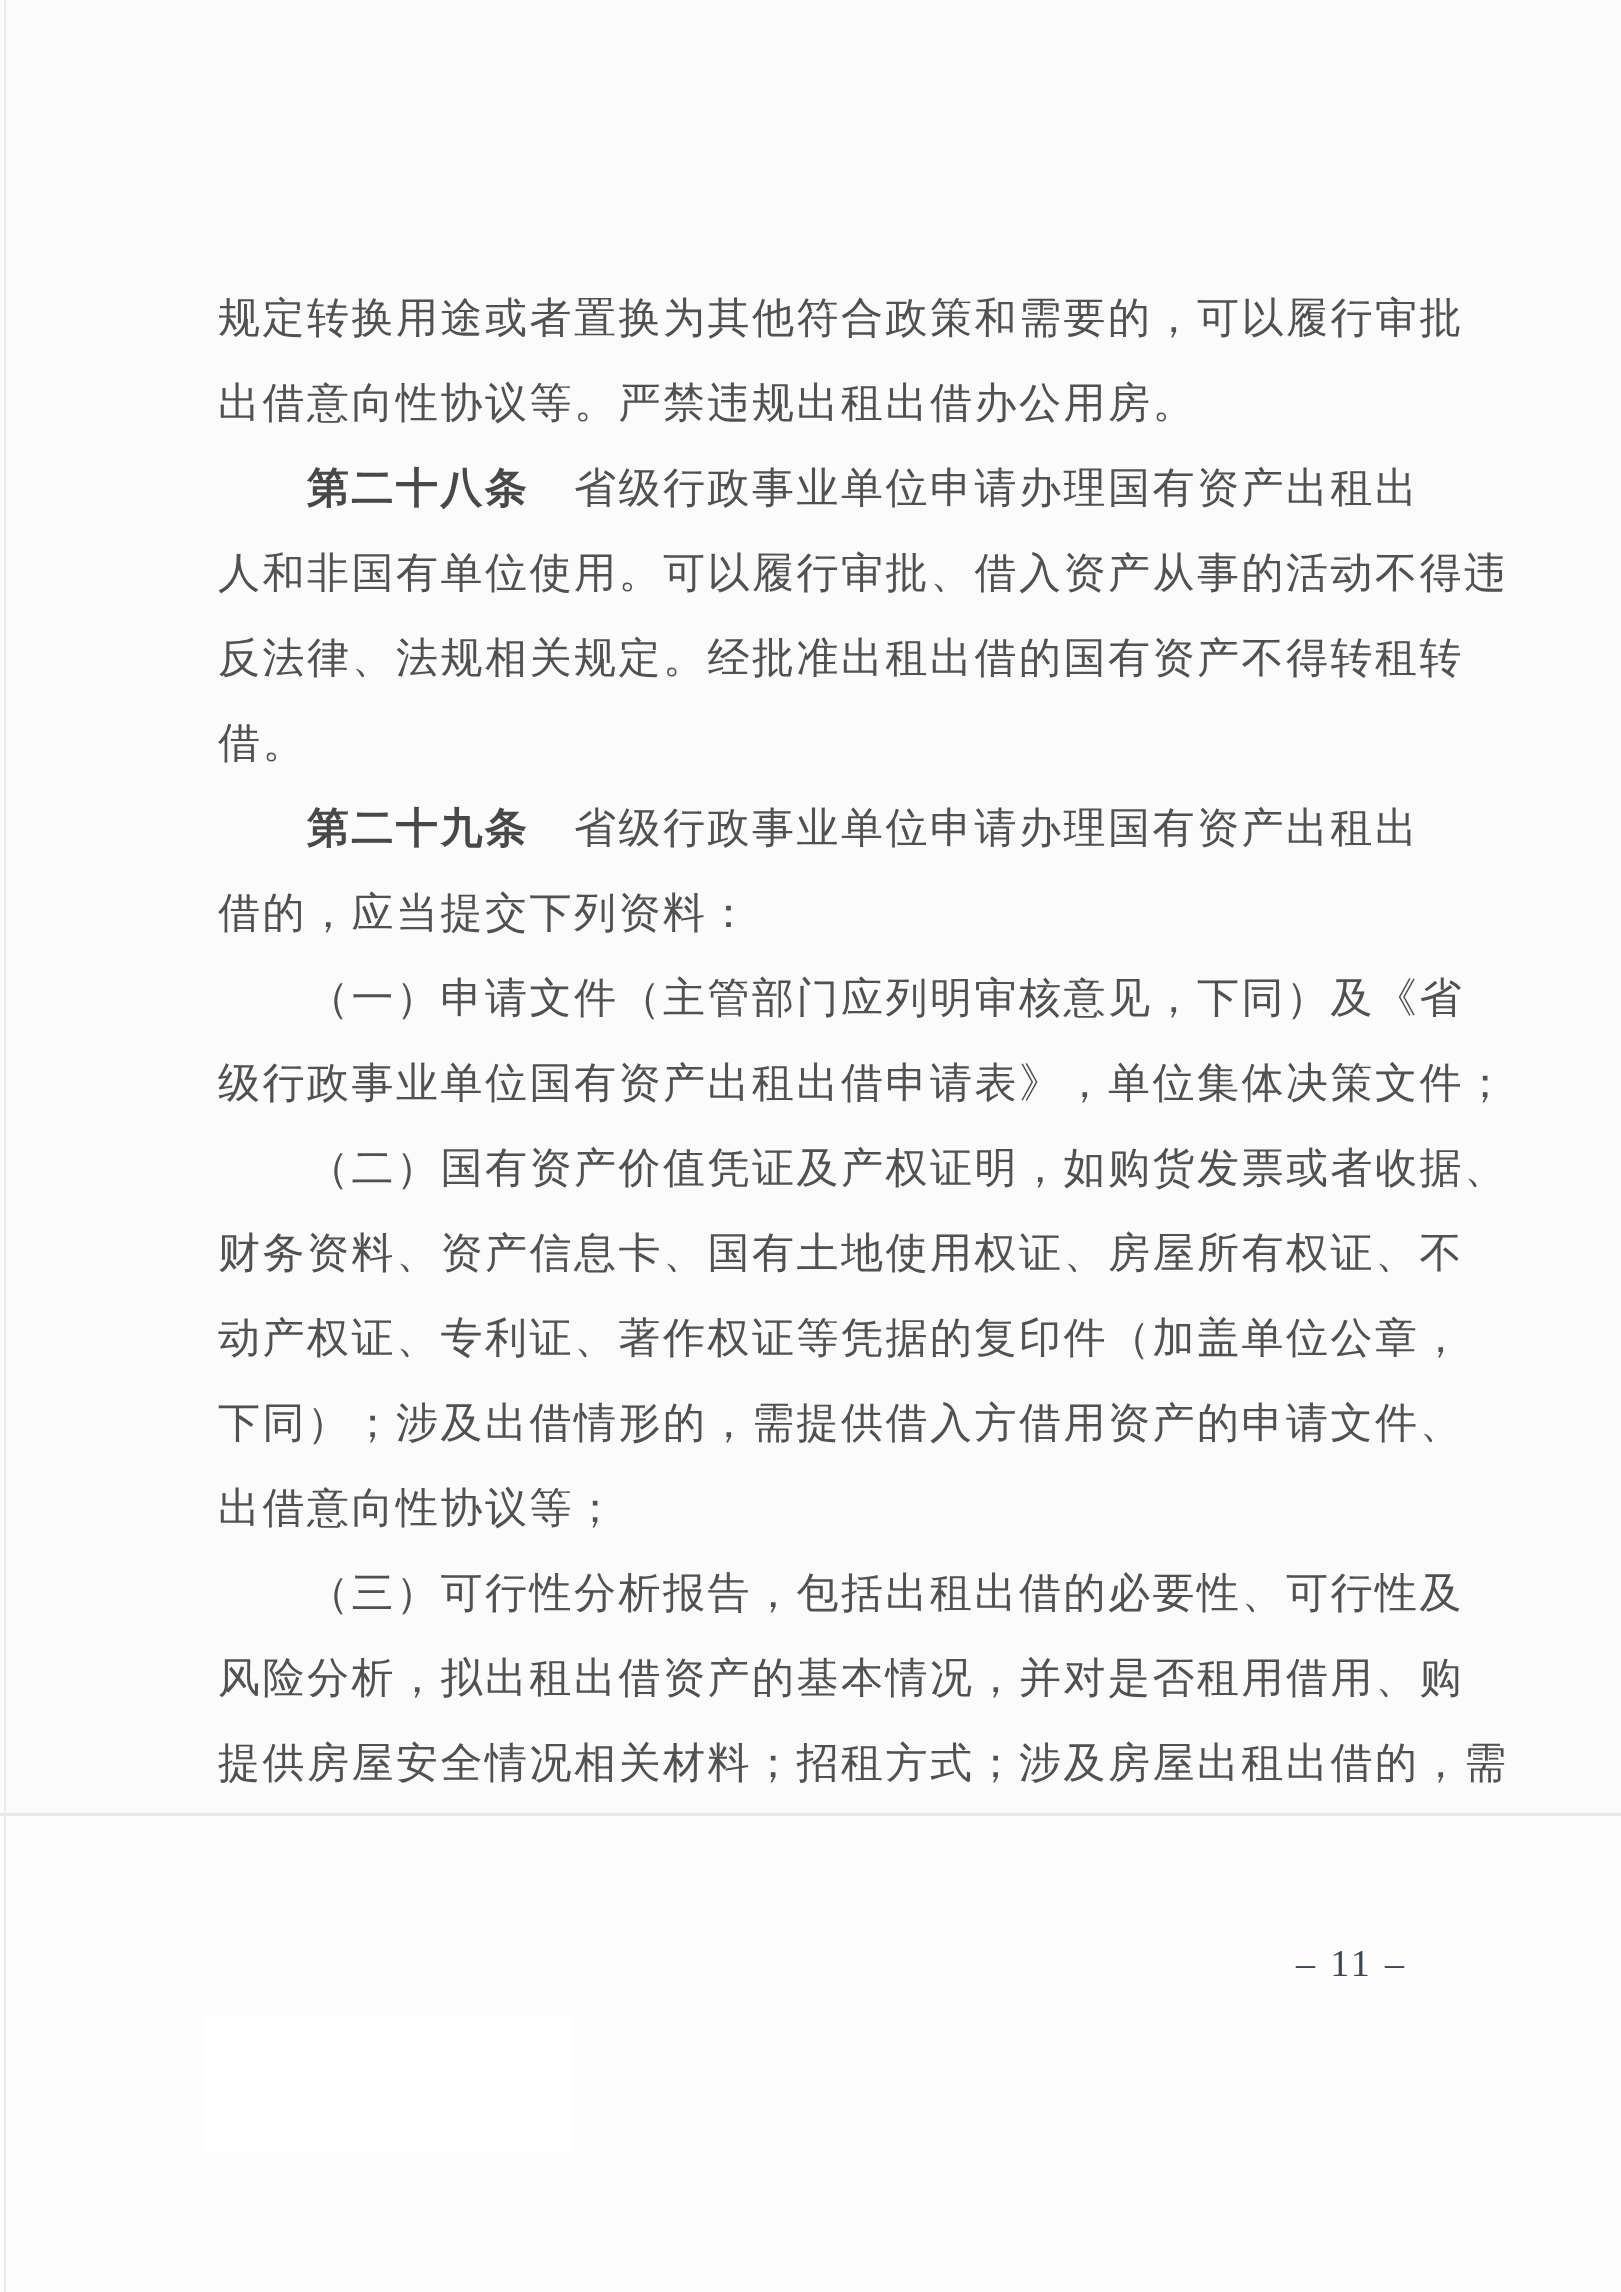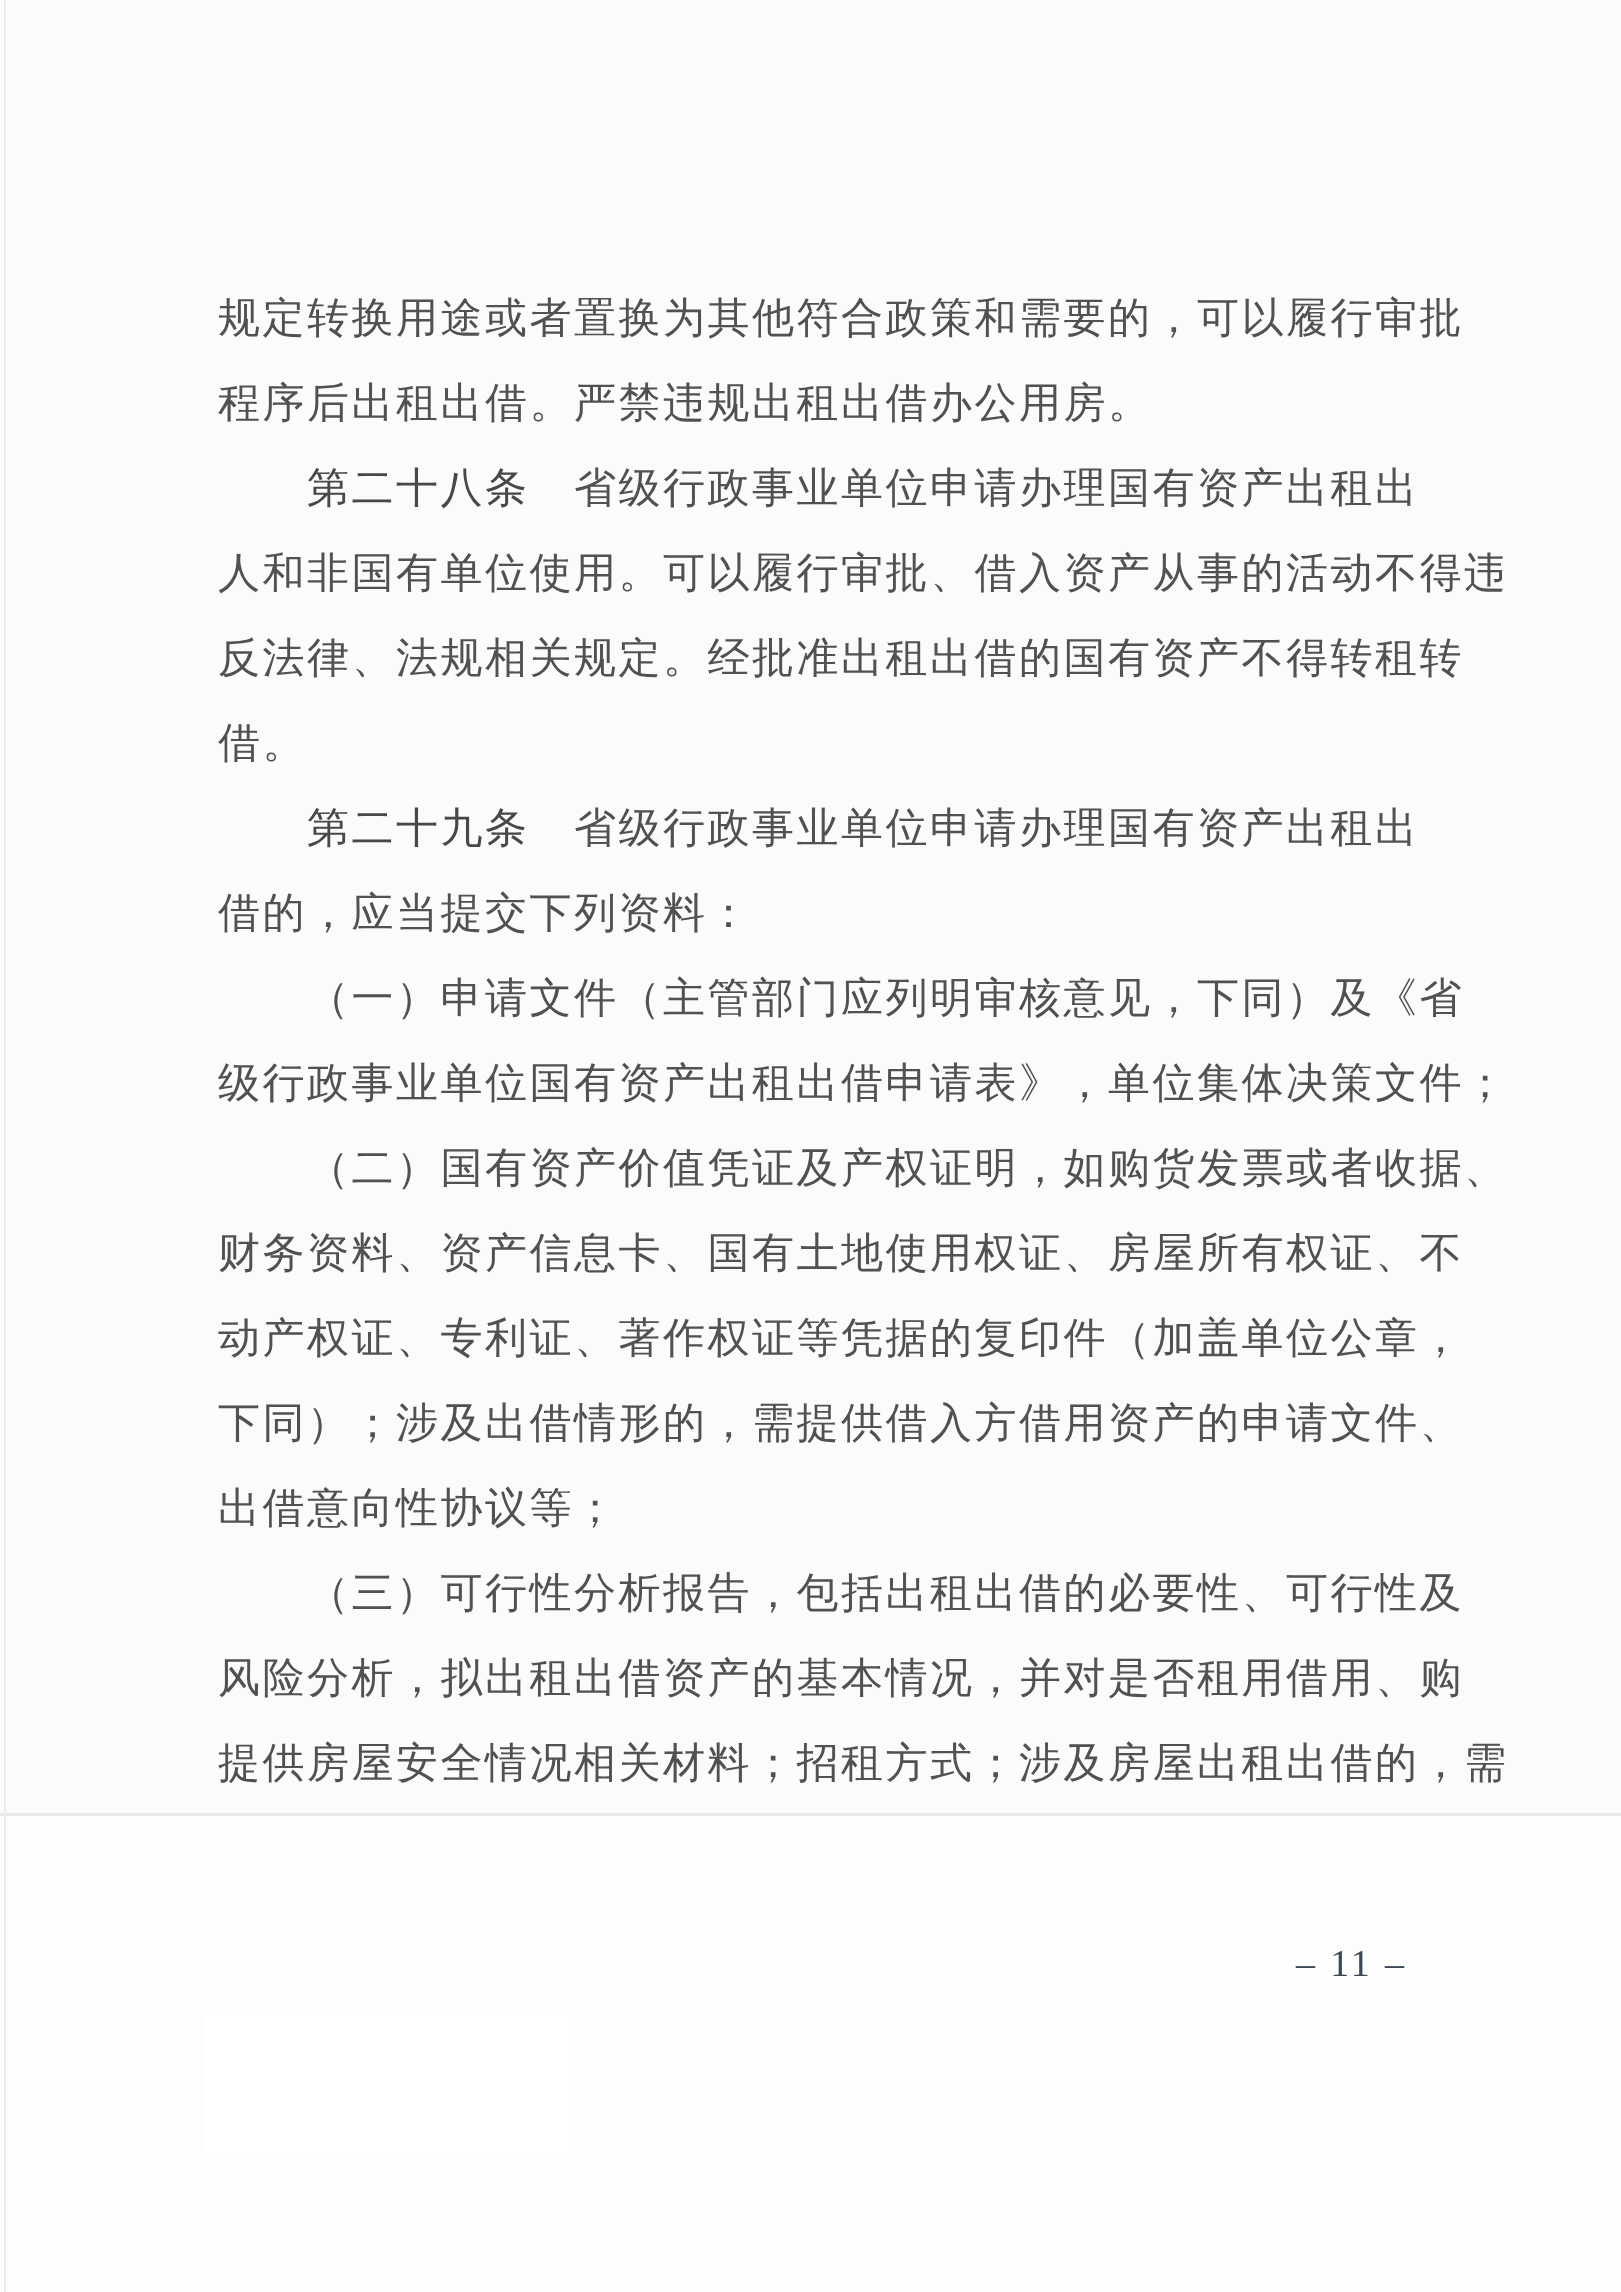--- a/index.html
+++ b/index.html
@@ -30,42 +30,42 @@
     position:absolute; left:218px; top:276px; width:1284px;
   }
   .line {
     height:85px; line-height:85px;
     font-size:42px; letter-spacing:2.5px;
     color: var(--text, #515151);
     white-space:nowrap;
   }
   .line.indent { padding-left:89px; }
   .bold {
-    font-weight:normal;
+    font-weight:bold;
     color: var(--heading, #484848);
   }
   .page-number {
     position:absolute; left:1296px; top:1940px;
     font-size:38px; line-height:46px; letter-spacing:2.9px;
     color: var(--page_number, #3c4758);
   }
 </style>
 </head>
 <body>
 
 <div class="page">
 
   <div class="lower-region"></div>
   <div class="divider"></div>
   <div class="white-patch"></div>
   <div class="edge-line"></div>
 
   <div class="text-block">
     <div class="line">规定转换用途或者置换为其他符合政策和需要的，可以履行审批</div>
-    <div class="line">程序后出租出借。严禁违规出租出借办公用房。</div>
+    <div class="line">出借意向性协议等。严禁违规出租出借办公用房。</div>
     <div class="line indent"><span class="bold">第二十八条</span><span>　省级行政事业单位申请办理国有资产出租出</span></div>
     <div class="line">人和非国有单位使用。可以履行审批、借入资产从事的活动不得违</div>
     <div class="line">反法律、法规相关规定。经批准出租出借的国有资产不得转租转</div>
     <div class="line">借。</div>
     <div class="line indent"><span class="bold">第二十九条</span><span>　省级行政事业单位申请办理国有资产出租出</span></div>
     <div class="line">借的，应当提交下列资料：</div>
     <div class="line indent">（一）申请文件（主管部门应列明审核意见，下同）及《省</div>
     <div class="line">级行政事业单位国有资产出租出借申请表》，单位集体决策文件；</div>
     <div class="line indent">（二）国有资产价值凭证及产权证明，如购货发票或者收据、</div>
     <div class="line">财务资料、资产信息卡、国有土地使用权证、房屋所有权证、不</div>

